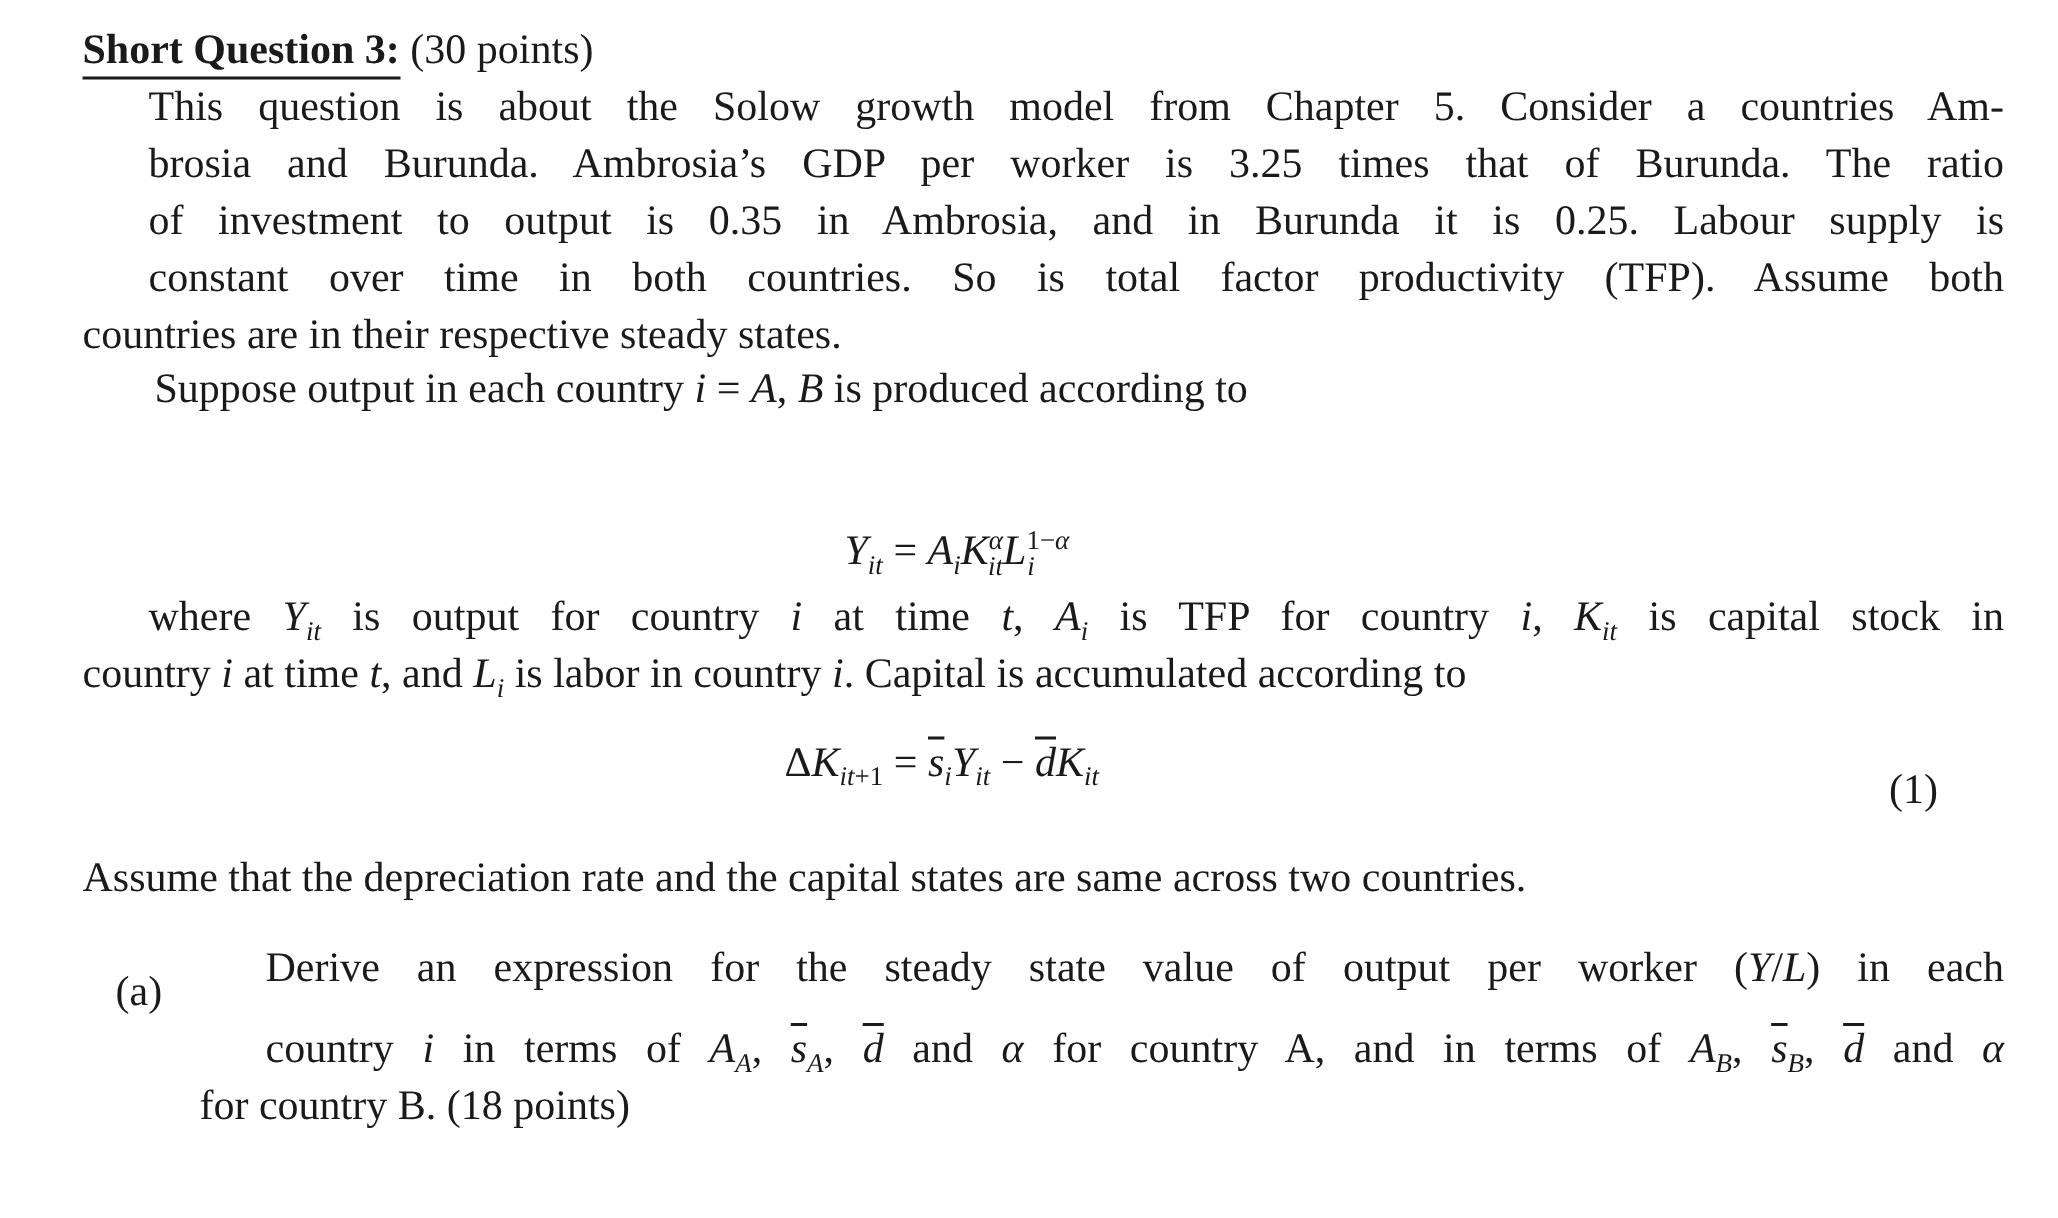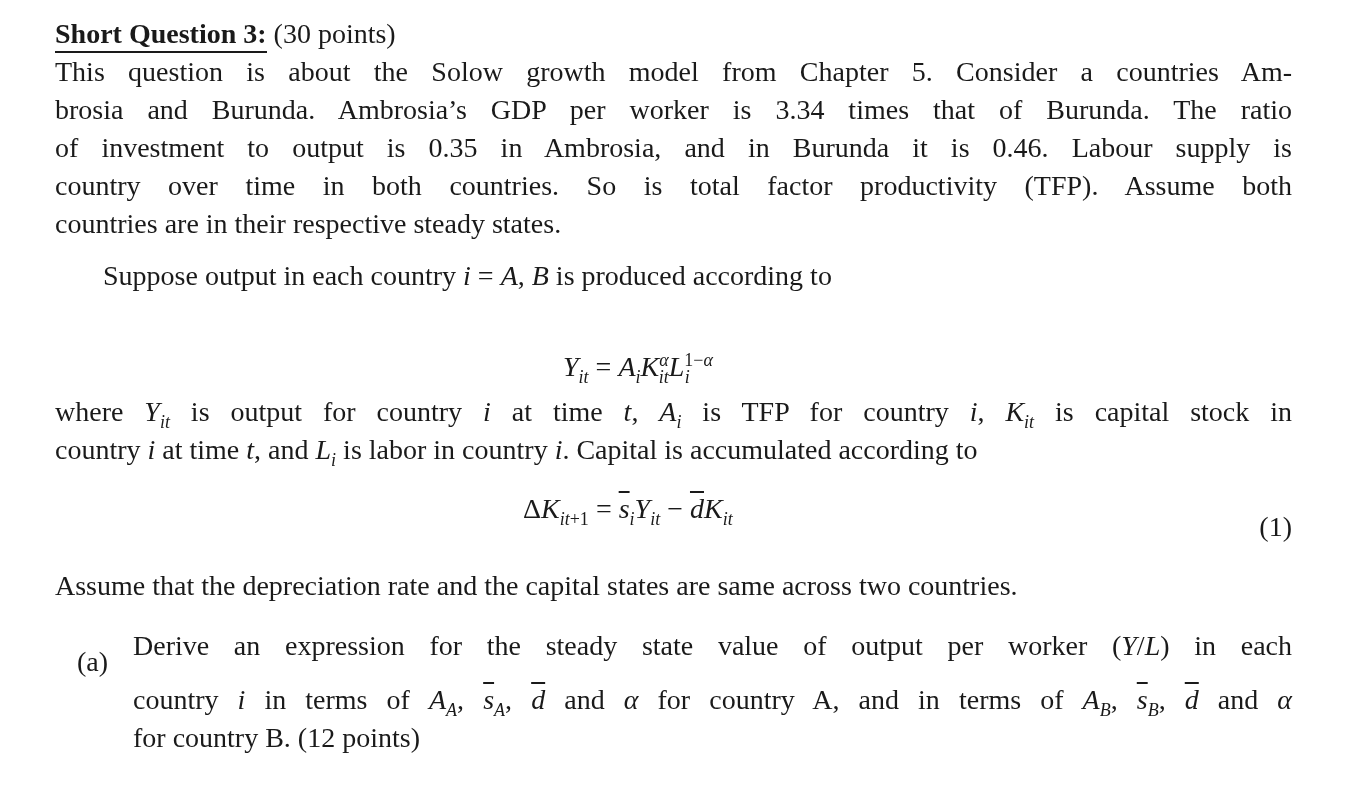--- a/index.html
+++ b/index.html
@@ -2,53 +2,53 @@
 <html><head>
 <meta charset="utf-8">
 <style>
   html, body { margin:0; padding:0; background:#ffffff; }
   body { width:1372px; height:812px; overflow:hidden; position:relative;
          font-family:"DejaVu Serif","Liberation Serif",serif; color:#1a1a1a; }
   .page { position:absolute; left:55px; top:14px; width:1237px; font-family:"Liberation Serif",serif; font-size:28px; }
   .line { position:absolute; left:0; white-space:nowrap; line-height:36px;text-align:right; }
   .heading { top:4px; }
   .heading b { border-bottom:2px solid #1a1a1a; padding-bottom:2px; font-weight:bold; }
-  .just { width:1237px; text-align:justify; text-align-last:justify; white-space:normal; }
+  .just { width:1237px; text-align:justify; text-align-last:justify; white-space:normal;margin-left:44px; }
   .eq { position:absolute; white-space:nowrap; font-size:28px; line-height:49px; }
   i { font-style:italic; }
   sub, sup { font-size:18px; }
 </style>
 </head>
 <body>
 
 <div class="page">
   <div class="line heading" style="top:2px">
     <b>Short Question 3:</b>
     <span>(30 points)</span>
   </div>
 
   <div class="line just" style="top:40px">This question is about the Solow growth model from Chapter 5. Consider a countries Am-</div>
-  <div class="line just" style="top:78px">brosia and Burunda. Ambrosia’s GDP per worker is 3.34 times that of Burunda. The ratio</div>
-  <div class="line just" style="top:116px">of investment to output is 0.35 in Ambrosia, and in Burunda it is 0.46. Labour supply is</div>
-  <div class="line just" style="top:154px">country over time in both countries. So is total factor productivity (TFP). Assume both</div>
+  <div class="line just" style="top:78px">brosia and Burunda. Ambrosia’s GDP per worker is 3.25 times that of Burunda. The ratio</div>
+  <div class="line just" style="top:116px">of investment to output is 0.35 in Ambrosia, and in Burunda it is 0.25. Labour supply is</div>
+  <div class="line just" style="top:154px">constant over time in both countries. So is total factor productivity (TFP). Assume both</div>
   <div class="line" style="top:192px">countries are in their respective steady states.</div>
 
-  <div class="line" style="top:244px; left:48px">Suppose output in each country <i>i</i> = <i>A</i>, <i>B</i> is produced according to</div>
+  <div class="line" style="top:228px; left:48px">Suppose output in each country <i>i</i> = <i>A</i>, <i>B</i> is produced according to</div>
 
   <div class="eq" style="top:322px; left:508px">
     <i>Y</i><sub><i>it</i></sub> = <i>A</i><sub><i>i</i></sub><i>K</i><sup><i>α</i></sup><sub style="margin-left:-10px"><i>it</i></sub><i>L</i><sup>1−<i>α</i></sup><sub style="margin-left:-28px"><i>i</i></sub>
   </div>
 
   <div class="line just" style="top:380px">where <i>Y<sub>it</sub></i> is output for country <i>i</i> at time <i>t</i>, <i>A<sub>i</sub></i> is TFP for country <i>i</i>, <i>K<sub>it</sub></i> is capital stock in</div>
   <div class="line" style="top:418px">country <i>i</i> at time <i>t</i>, and <i>L<sub>i</sub></i> is labor in country <i>i</i>. Capital is accumulated according to</div>
 
   <div class="eq" style="top:470px; left:468px">
     Δ<i>K</i><sub><i>it</i>+1</sub> = <span style="text-decoration:overline"><i>s</i></span><sub><i>i</i></sub><i>Y</i><sub><i>it</i></sub> − <span style="text-decoration:overline"><i>d</i></span><i>K</i><sub><i>it</i></sub>
   </div>
   <div class="eq" style="top:488px; right:0">(1)</div>
 
   <div class="line" style="top:554px">Assume that the depreciation rate and the capital states are same across two countries.</div>
 
   <div class="line" style="top:630px; left:22px">(a)</div>
   <div class="line just" style="top:614px; left:78px; width:1159px">Derive an expression for the steady state value of output per worker (<i>Y</i>/<i>L</i>) in each</div>
   <div class="line just" style="top:668px; left:78px; width:1159px">country <i>i</i> in terms of <i>A<sub>A</sub></i>, <span style="text-decoration:overline"><i>s</i></span><sub><i>A</i></sub>, <span style="text-decoration:overline"><i>d</i></span> and <i>α</i> for country A, and in terms of <i>A<sub>B</sub></i>, <span style="text-decoration:overline"><i>s</i></span><sub><i>B</i></sub>, <span style="text-decoration:overline"><i>d</i></span> and <i>α</i></div>
-  <div class="line" style="top:706px; left:78px">for country B. (12 points)</div>
+  <div class="line" style="top:706px; left:78px">for country B. (18 points)</div>
 </div>
 
 </body></html>

